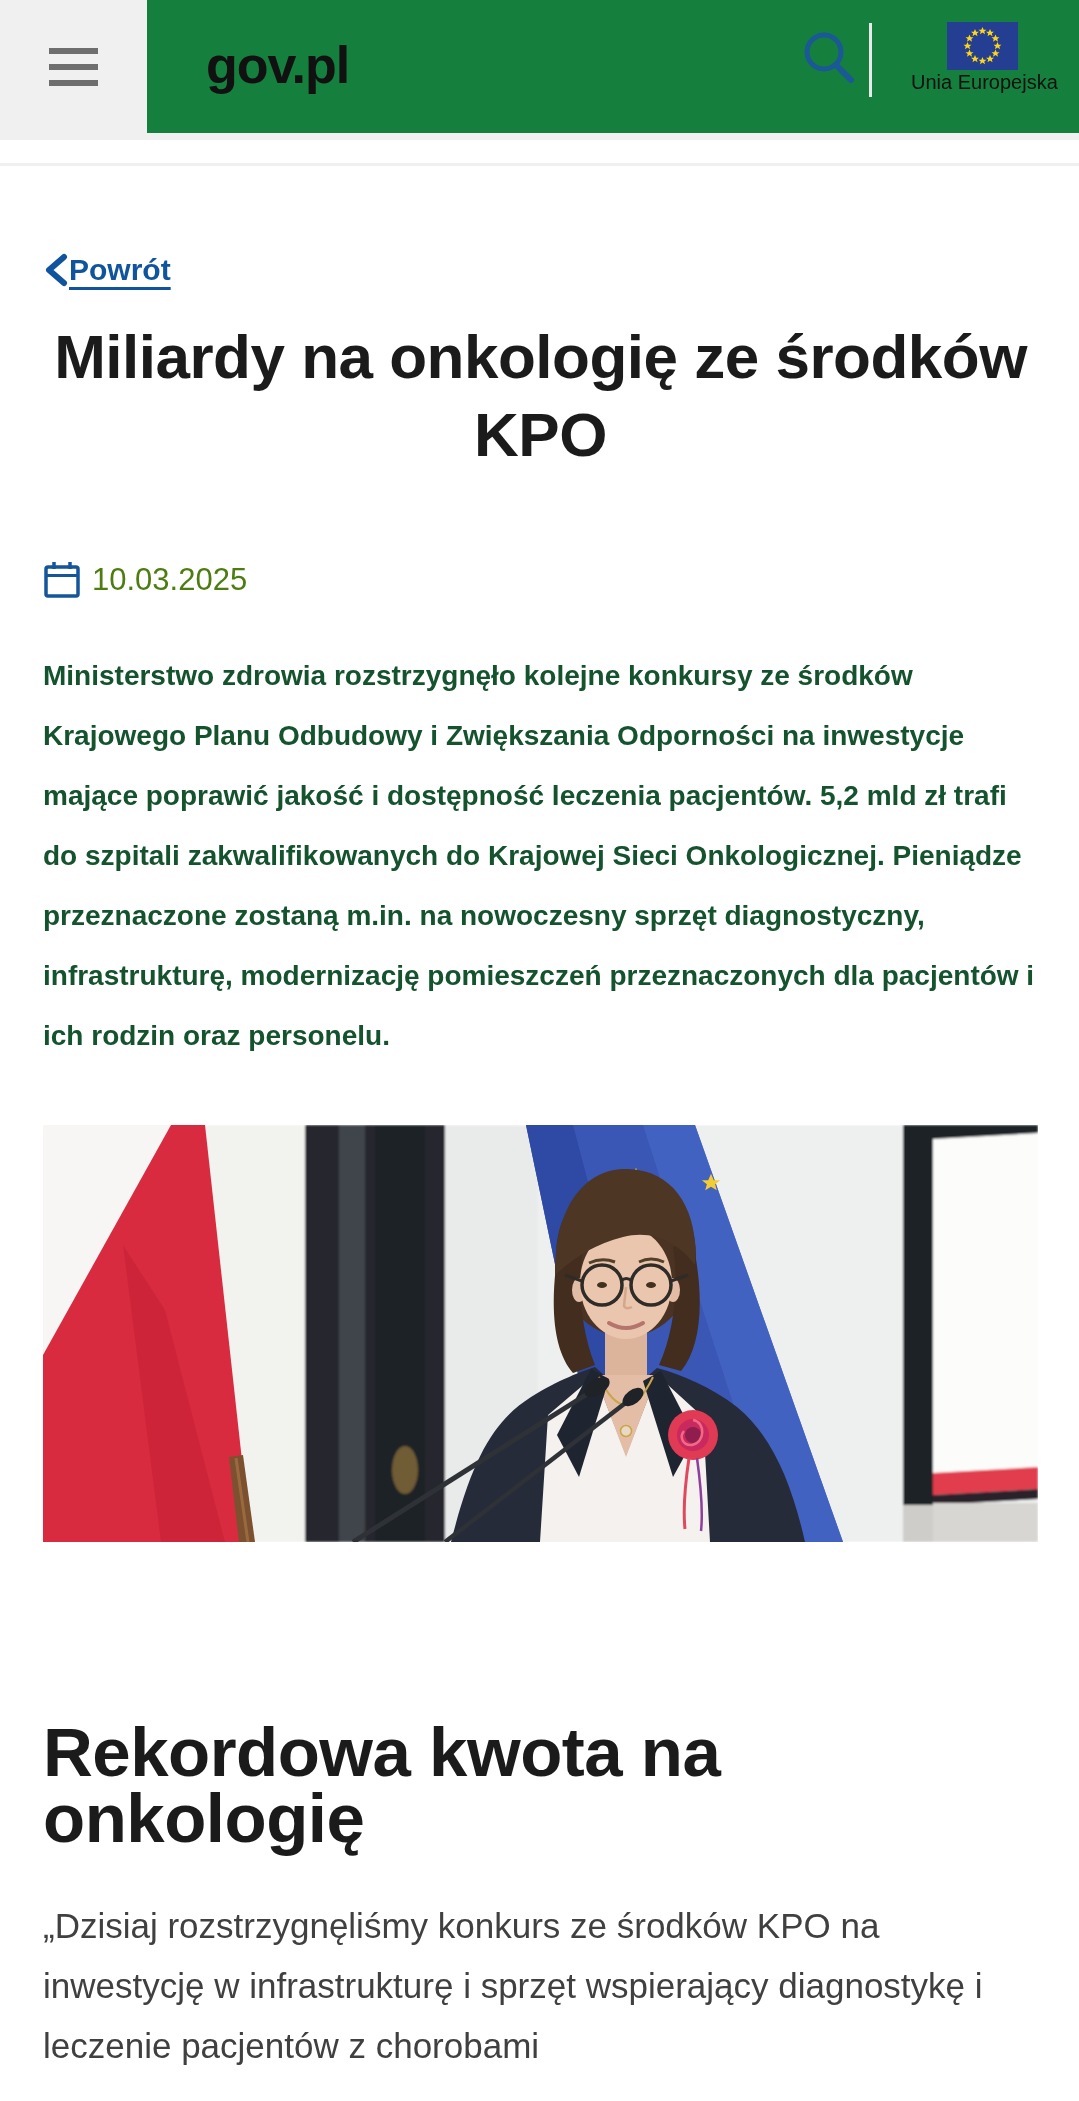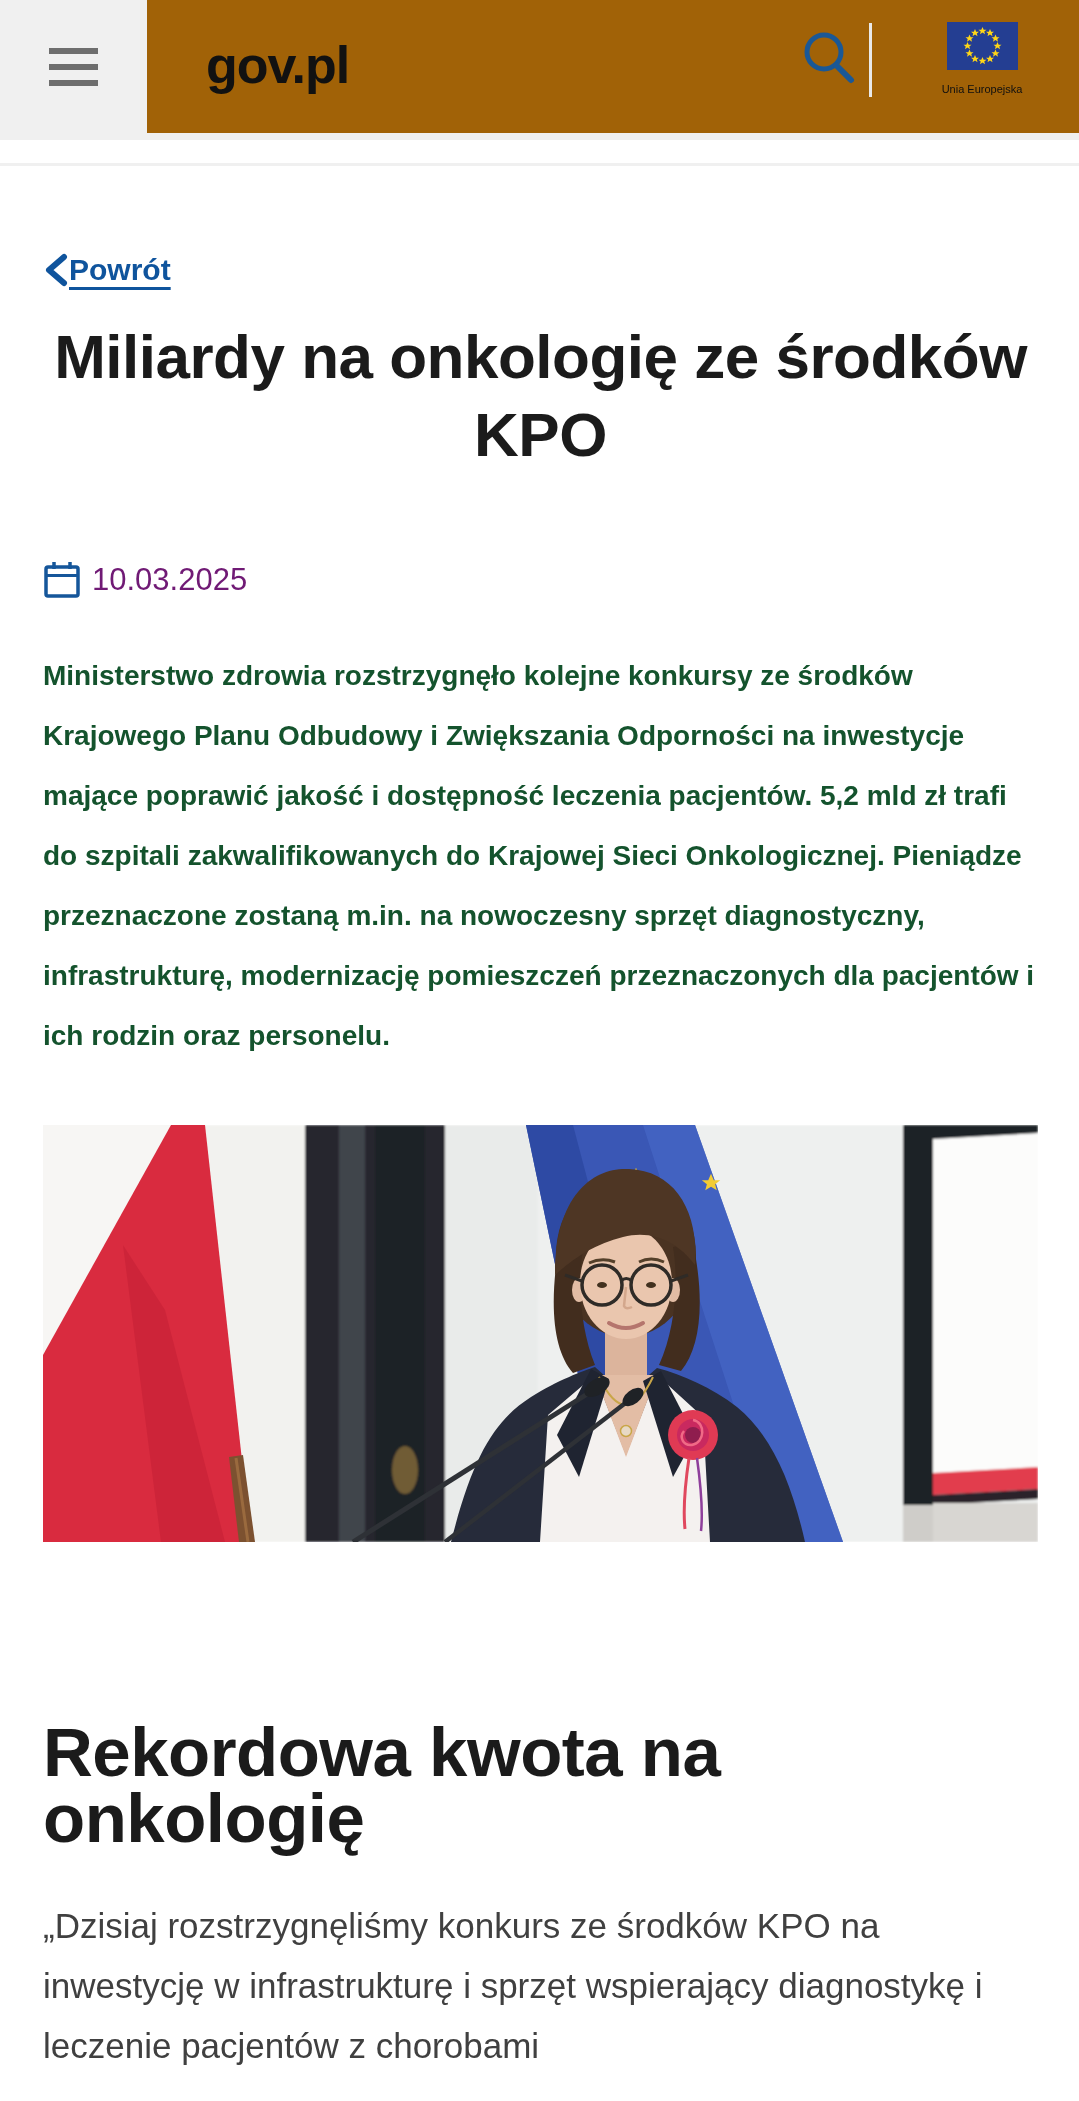--- a/index.html
+++ b/index.html
@@ -9,21 +9,21 @@
     overflow: hidden;
     background: #ffffff;
     font-family: "Liberation Sans", sans-serif;
     color: #1b1b1b;
   }
 
   
   header {
     position: relative;
     height: 133px;
-    background: #a16207;
+    background: #15803d;
   }
   .menu-block {
     position: absolute; left: 0; top: 0;
     width: 147px; height: 133px;
     background: #f0f0f0;
     display: flex; align-items: center; justify-content: center;
     cursor: pointer;
   }
   .hamburger { width: 49px; }
   .hamburger span {
@@ -46,22 +46,22 @@
   .header-divider {
     position: absolute; left: 869px; top: 23px;
     width: 3px; height: 74px; background: #e9e9e9;
   }
   .eu-block {
     position: absolute; left: 911px; top: 22px;
     width: 142px; text-align: center; cursor: pointer;
   }
   .eu-block svg { display: block; margin: 0 auto; }
   .eu-label {
-    display: block; margin-top: 14px;
-    font-size: 11px; color: #101010; line-height: 1;
+    display: block; margin-top: 2px;
+    font-size: 20px; color: #101010; line-height: 1;
     white-space: nowrap;
   }
 
   .band1 { height: 7px;  background: #f0f0f0; }
   .band2 { height: 23px; background: #ffffff; }
   .band3 { height: 3px;  background: #f0f0f0; }
 
   
   main { padding: 84px 41px 0 43px; background: #fff; }
 
@@ -80,21 +80,21 @@
   h1.page-title {
     margin: 26px 0 0 0;
     font-size: 62px; line-height: 78px; font-weight: bold;
     color: #1b1b1b; letter-spacing: -0.5px; text-align: center;
   }
 
   .date-row {
     margin-top: 86px;
     display: flex; align-items: center; gap: 11px; height: 40px;
   }
-  .date-row .date-text { font-size: 31px; color: #701a75; }
+  .date-row .date-text { font-size: 31px; color: #4d7c0f; }
 
   p.lead {
     margin: 46px 0 0 0;
     font-size: 28px; line-height: 60px; font-weight: bold;
     color: #14532d;
   }
 
   figure.photo {
     margin: 59px 0 0 0; padding: 0;
     width: 995px; height: 417px;

